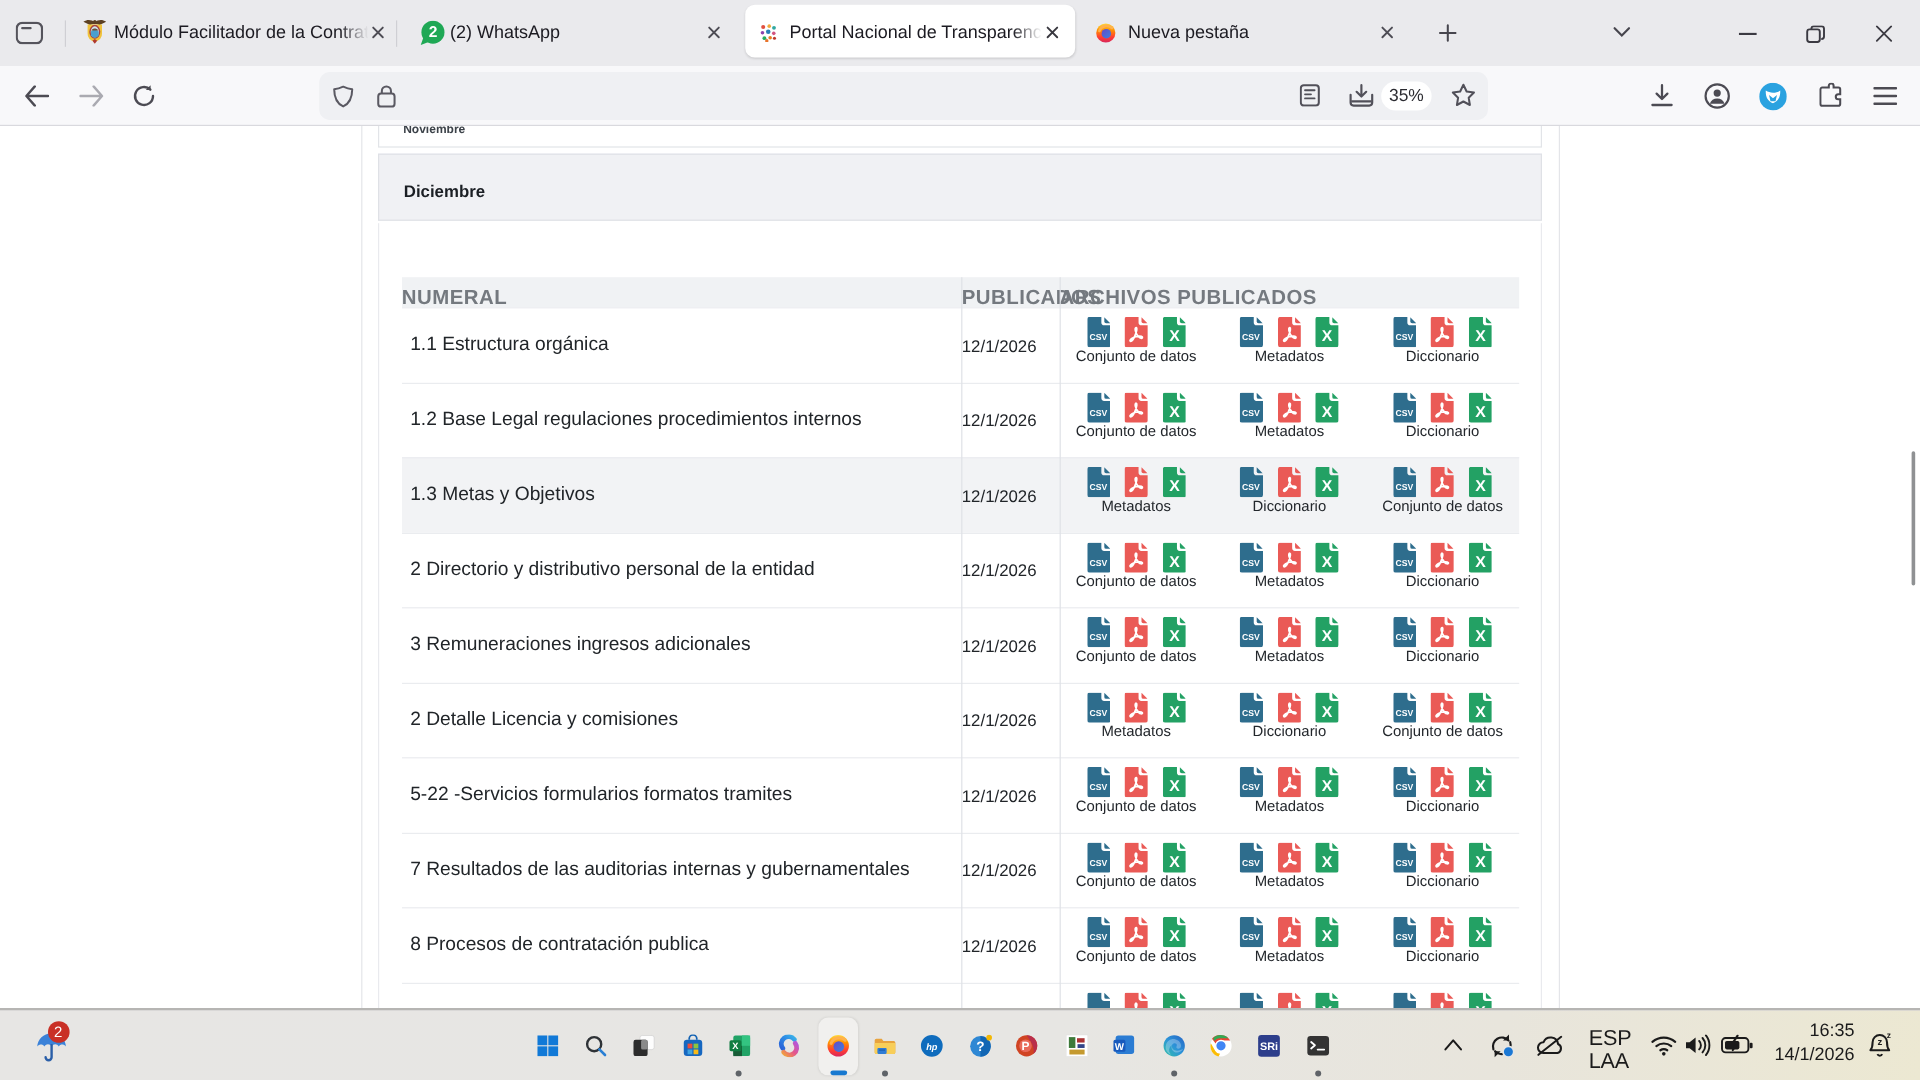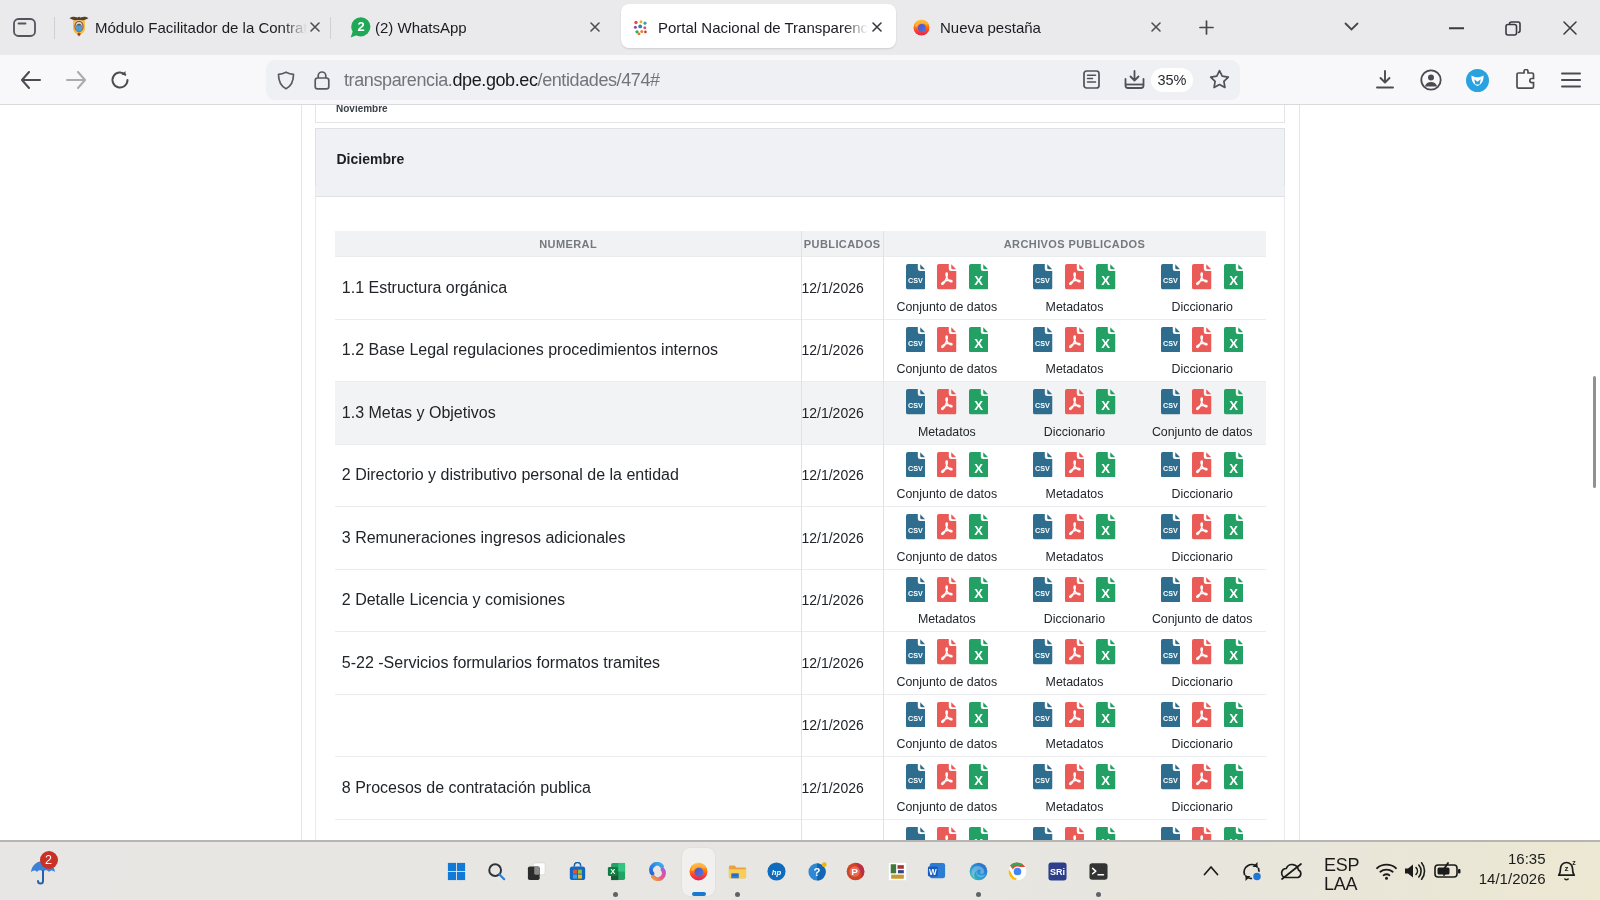--- a/index.html
+++ b/index.html
@@ -14,37 +14,37 @@
 #navbar{position:absolute;left:0;top:55px;width:1600px;height:50px;background:#f8f8fa;border-bottom:1px solid #d9d9de}
 #urlbar{position:absolute;left:266px;top:4.5px;width:974px;height:40px;background:#eff0f3;border-radius:9px}
 #urltext{position:absolute;left:78px;top:10px;font-size:18px;letter-spacing:-.4px;color:#73737b;white-space:nowrap}
 #urltext b{color:#19181d;font-weight:400}
 #zoompill{position:absolute;right:47px;top:8px;width:42px;height:24.5px;background:#fff;border-radius:12px;font-size:14.5px;color:#2a2a30;text-align:center;line-height:25px}
 
 #page{position:absolute;left:0;top:105px;width:1600px;height:734.5px;background:#fff;overflow:hidden}
 .vline{position:absolute;width:1px;background:#e4e5e9;top:0;bottom:0}
 #acc-nov{position:absolute;left:315px;top:-42px;width:970px;height:60px;border:1px solid #e2e4e8;background:#fff}
 #acc-nov span{position:absolute;left:20px;top:38.5px;font-size:10px;font-weight:700;color:#3c4249}
-#acc-dic{position:absolute;left:315px;top:22.5px;width:970px;height:69px;border:1px solid #dfe1e6;background:#f0f1f4}
+#acc-dic{position:absolute;left:315px;top:22.5px;width:970px;height:56px;border:1px solid #dfe1e6;background:#f0f1f4}
 #acc-dic span{position:absolute;left:20.5px;top:22.5px;font-size:14px;font-weight:700;color:#1b1f24}
 #accbody{position:absolute;left:315px;top:81px;width:970px;height:655px;border-left:1px solid #e9eaee;border-right:1px solid #e9eaee}
 
 #tbl{position:absolute;left:334.8px;top:125.5px;width:931px}
 #thead{position:absolute;left:0;top:0;width:931px;height:25.5px;background:#f0f2f4}
-#thead div{position:absolute;top:7px;font-size:11px;font-weight:700;color:#74797f;letter-spacing:.4px;text-align:center}
+#thead div{position:absolute;top:7px;font-size:17px;font-weight:700;color:#74797f;letter-spacing:.4px;}
 .cline{position:absolute;width:1px;background:#dfe2e6;top:0;z-index:3}
 .row{position:absolute;left:0;width:931px;border-top:1px solid #eaecef;background:#fff}
 .row.gray{background:#f2f3f5}
 .rname{position:absolute;left:7px;top:50%;transform:translateY(-50%);font-size:16px;color:#212529;white-space:nowrap}
 .rdate{position:absolute;left:466.7px;width:81.5px;top:50%;transform:translateY(-50%);font-size:14px;color:#212529;text-align:left}
 .rgroups{position:absolute;left:548.2px;top:0;width:383px;height:100%;display:flex}
 .grp{width:127.7px;padding-top:7px;text-align:center}
 .gi{display:flex;justify-content:center;gap:12px}
 .fic{width:19.5px;height:25.5px;display:block}
-.gl{font-size:12.4px;color:#23272c;margin-top:11px;line-height:13px}
+.gl{font-size:12.4px;color:#23272c;margin-top:1px;line-height:13px}
 
 #sthumb{position:absolute;left:1592.5px;top:271px;width:3px;height:112px;background:#8f9193;border-radius:2px}
 
 #taskbar{position:absolute;left:0;top:839.5px;width:1600px;height:60.5px;background:linear-gradient(100deg,#e7e6e4 0%,#e7e6e3 55%,#e8e5dc 78%,#ece8d2 100%);border-top:2px solid #b6b5b3}
 .tico{position:absolute;top:20px;width:19px;height:19px}
 .tdot{position:absolute;top:50.5px;width:5px;height:5px;border-radius:50%;background:#5f6368}
 #ffhl{position:absolute;left:682px;top:6.5px;width:33px;height:48px;background:#f1f0ee;border-radius:8px;box-shadow:0 0 2px rgba(0,0,0,.08)}
 #ffpill{position:absolute;left:691.5px;top:50px;width:14px;height:4.5px;border-radius:3px;background:#1879d0}
 .trtxt{position:absolute;color:#1b1b1b;text-align:center}
 </style></head>
@@ -173,21 +173,20 @@
       <path d="M15.5 1v4h-4z" fill="#4c4b53"></path>
     </svg>
   <div id="urlbar">
     <svg class="abs" style="left:11px;top:11px" width="18" height="19" viewBox="0 0 18 19">
         <path d="M9 1.2c2.6 1.3 5.2 2 7.5 2.1 0 6.3-1.7 11.6-7.5 14.4C3.2 14.9 1.5 9.6 1.5 3.3 3.8 3.2 6.4 2.5 9 1.2z" fill="none" stroke="#5a5962" stroke-width="1.7" stroke-linejoin="round"></path>
       </svg>
     <svg class="abs" style="left:48px;top:10px" width="16" height="20" viewBox="0 0 16 20">
         <rect x="1.2" y="8" width="13.6" height="10.8" rx="2.4" fill="none" stroke="#5a5962" stroke-width="1.7"></rect>
         <path d="M4.2 8V5.8a3.8 3.8 0 0 1 7.6 0V8" fill="none" stroke="#5a5962" stroke-width="1.7"></path>
       </svg>
-    <div id="urltext">transparencia.<b>dpe.gob.ec</b>/entidades/474#</div>
     <svg class="abs" style="left:817px;top:10.5px" width="17" height="19" viewBox="0 0 17 19">
         <rect x="1" y="1" width="15" height="17" rx="2.5" fill="none" stroke="#515059" stroke-width="1.7"></rect>
         <path d="M4.5 5.2h8M4.5 8.6h5M4.5 12h8" stroke="#515059" stroke-width="1.5" stroke-linecap="round"></path>
       </svg>
     <svg class="abs" style="left:858px;top:10px" width="21" height="20" viewBox="0 0 21 20">
         <path d="M10.5 1v9M6.5 6.5l4 4 4-4" fill="none" stroke="#515059" stroke-width="1.8" stroke-linecap="round" stroke-linejoin="round"></path>
         <path d="M1.5 9v6.5a2.5 2.5 0 0 0 2.5 2.5h13a2.5 2.5 0 0 0 2.5-2.5V9" fill="none" stroke="#515059" stroke-width="1.8" stroke-linecap="round"></path>
         <path d="M2 14.5h17" stroke="#515059" stroke-width="1.8"></path>
       </svg>
     <div id="zoompill">35%</div>
@@ -566,20 +565,21 @@
               </svg>
               <svg class="fic" viewBox="0 0 20 26">
                 <use href="#ic-xls"></use>
               </svg>
             </div>
             <div class="gl">Diccionario</div>
           </div>
         </div>
       </div>
 <div class="row" style="top:463.0px;height:62.5px">
+        <div class="rname">7 Resultados de las auditorias internas y gubernamentales</div>
         <div class="rdate">12/1/2026</div>
         <div class="rgroups">
           <div class="grp">
             <div class="gi">
               <svg class="fic" viewBox="0 0 20 26">
                 <use href="#ic-csv"></use>
               </svg>
               <svg class="fic" viewBox="0 0 20 26">
                 <use href="#ic-pdf"></use>
               </svg>

